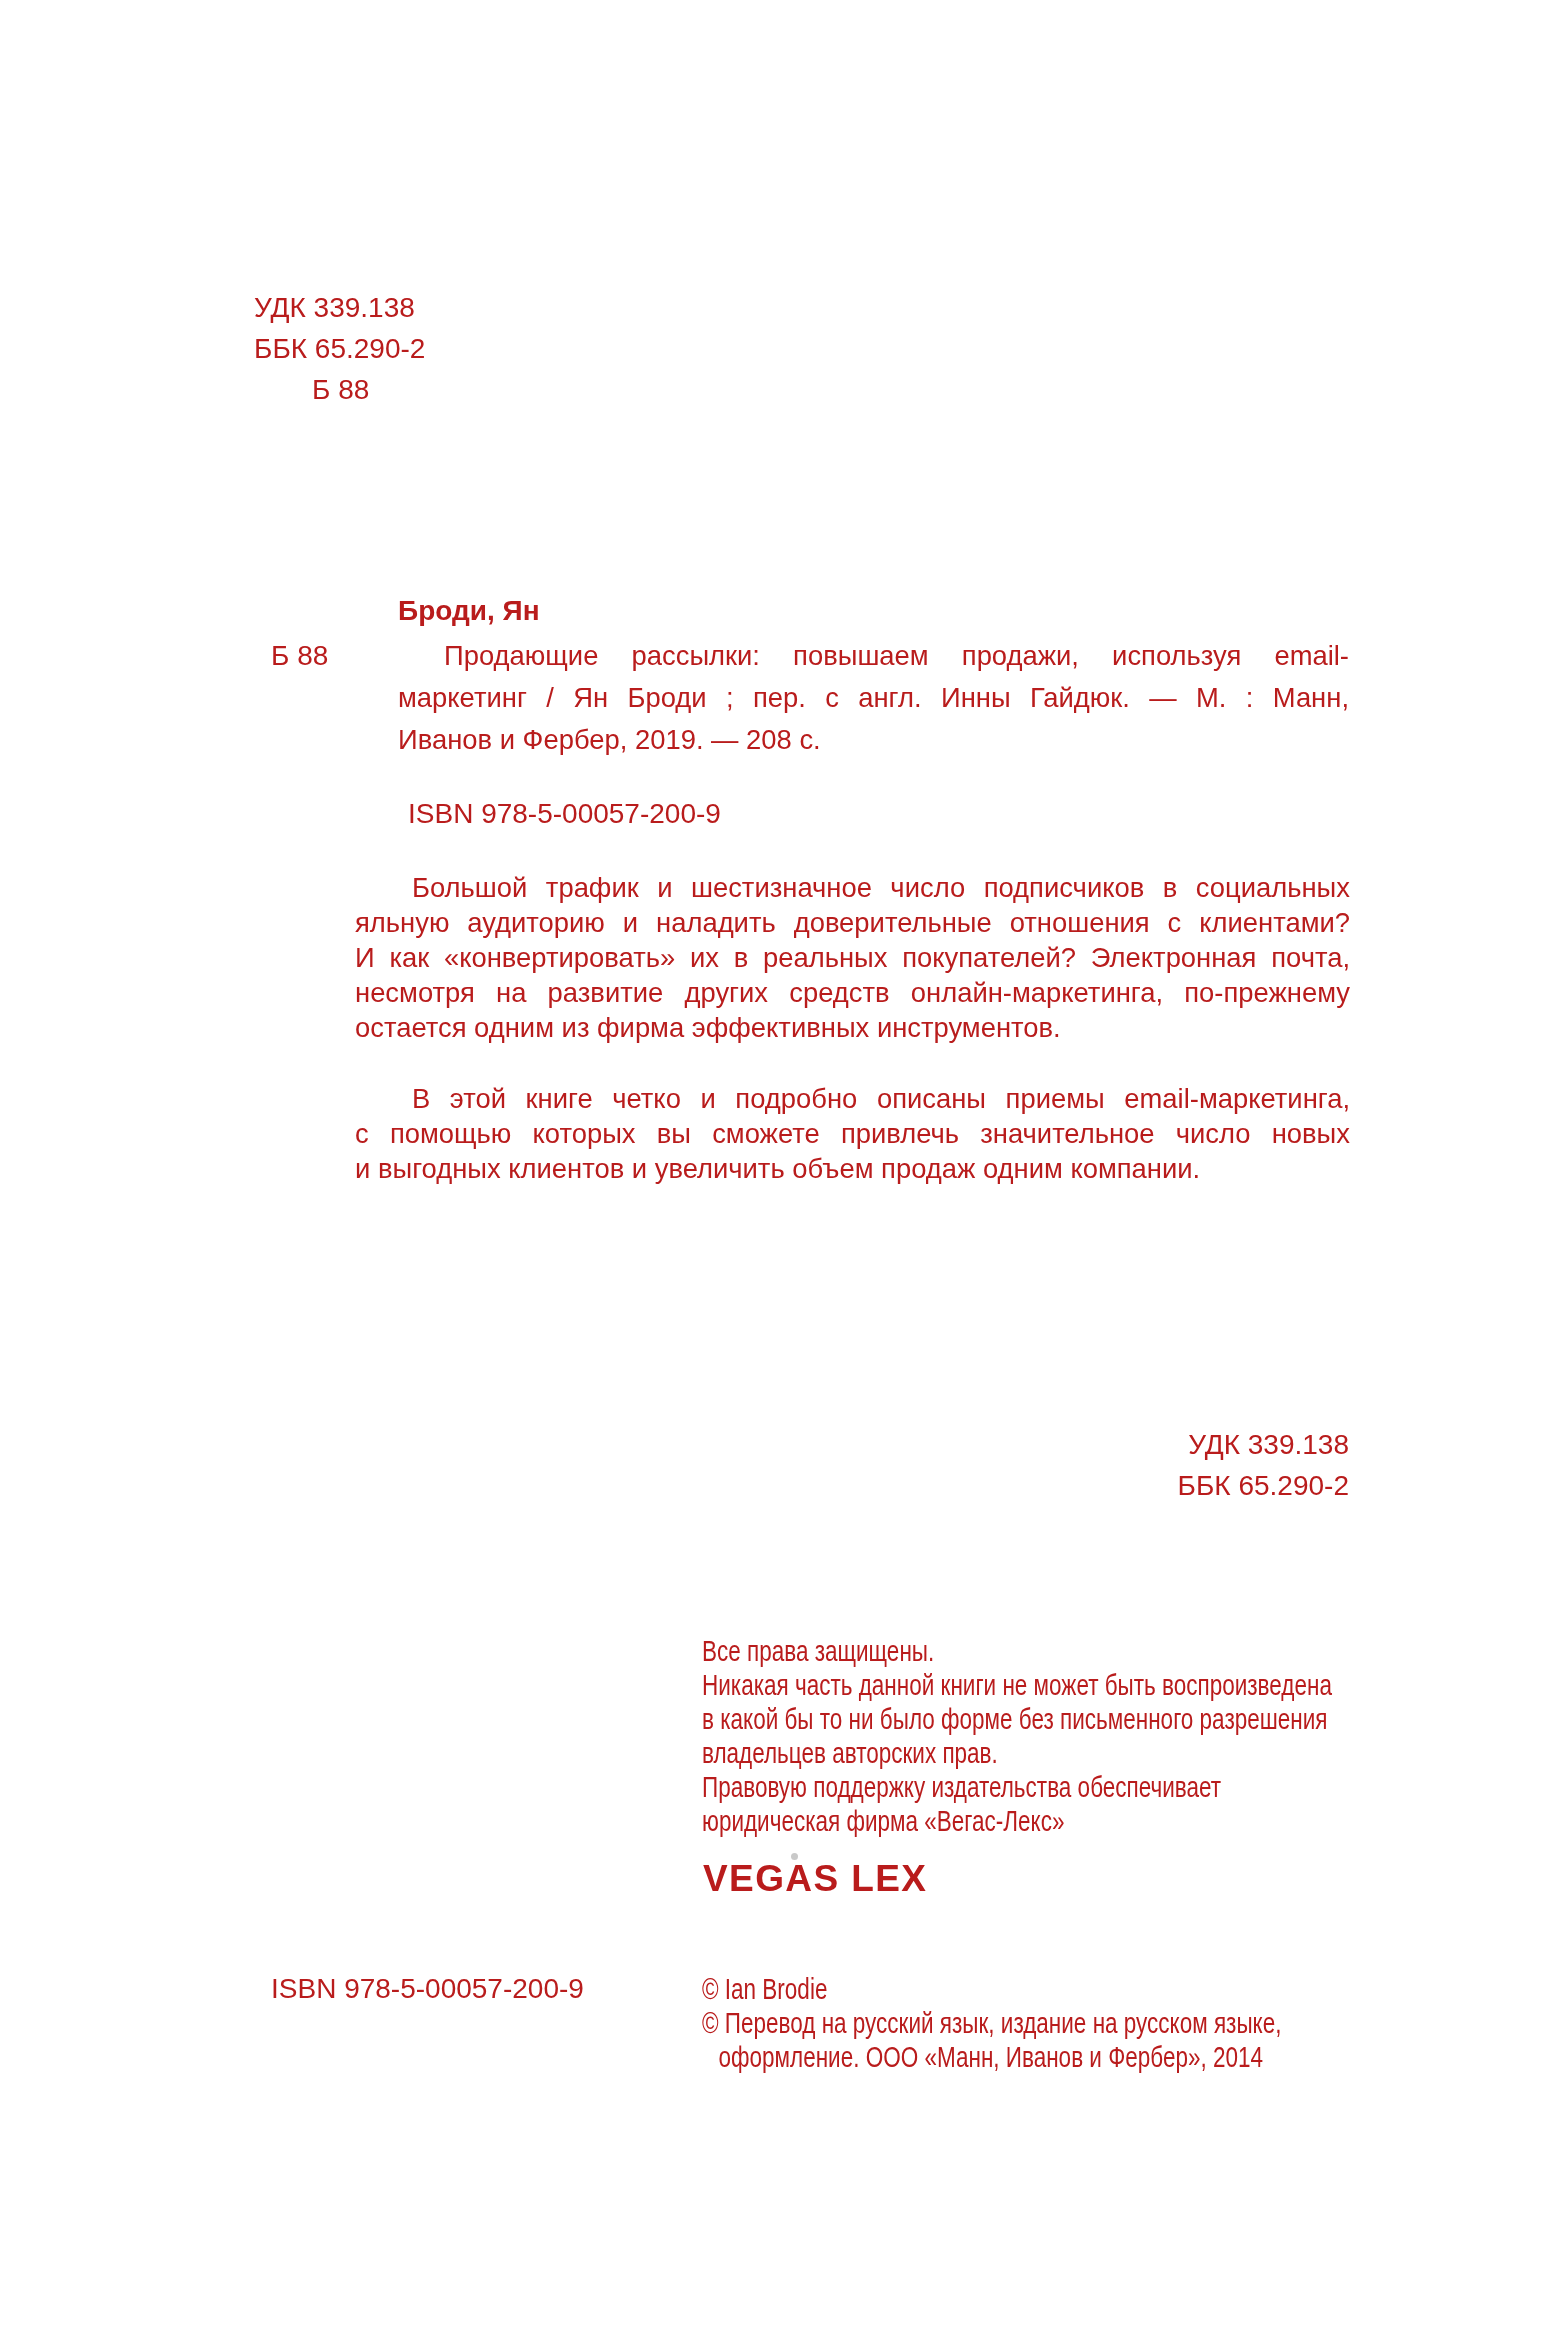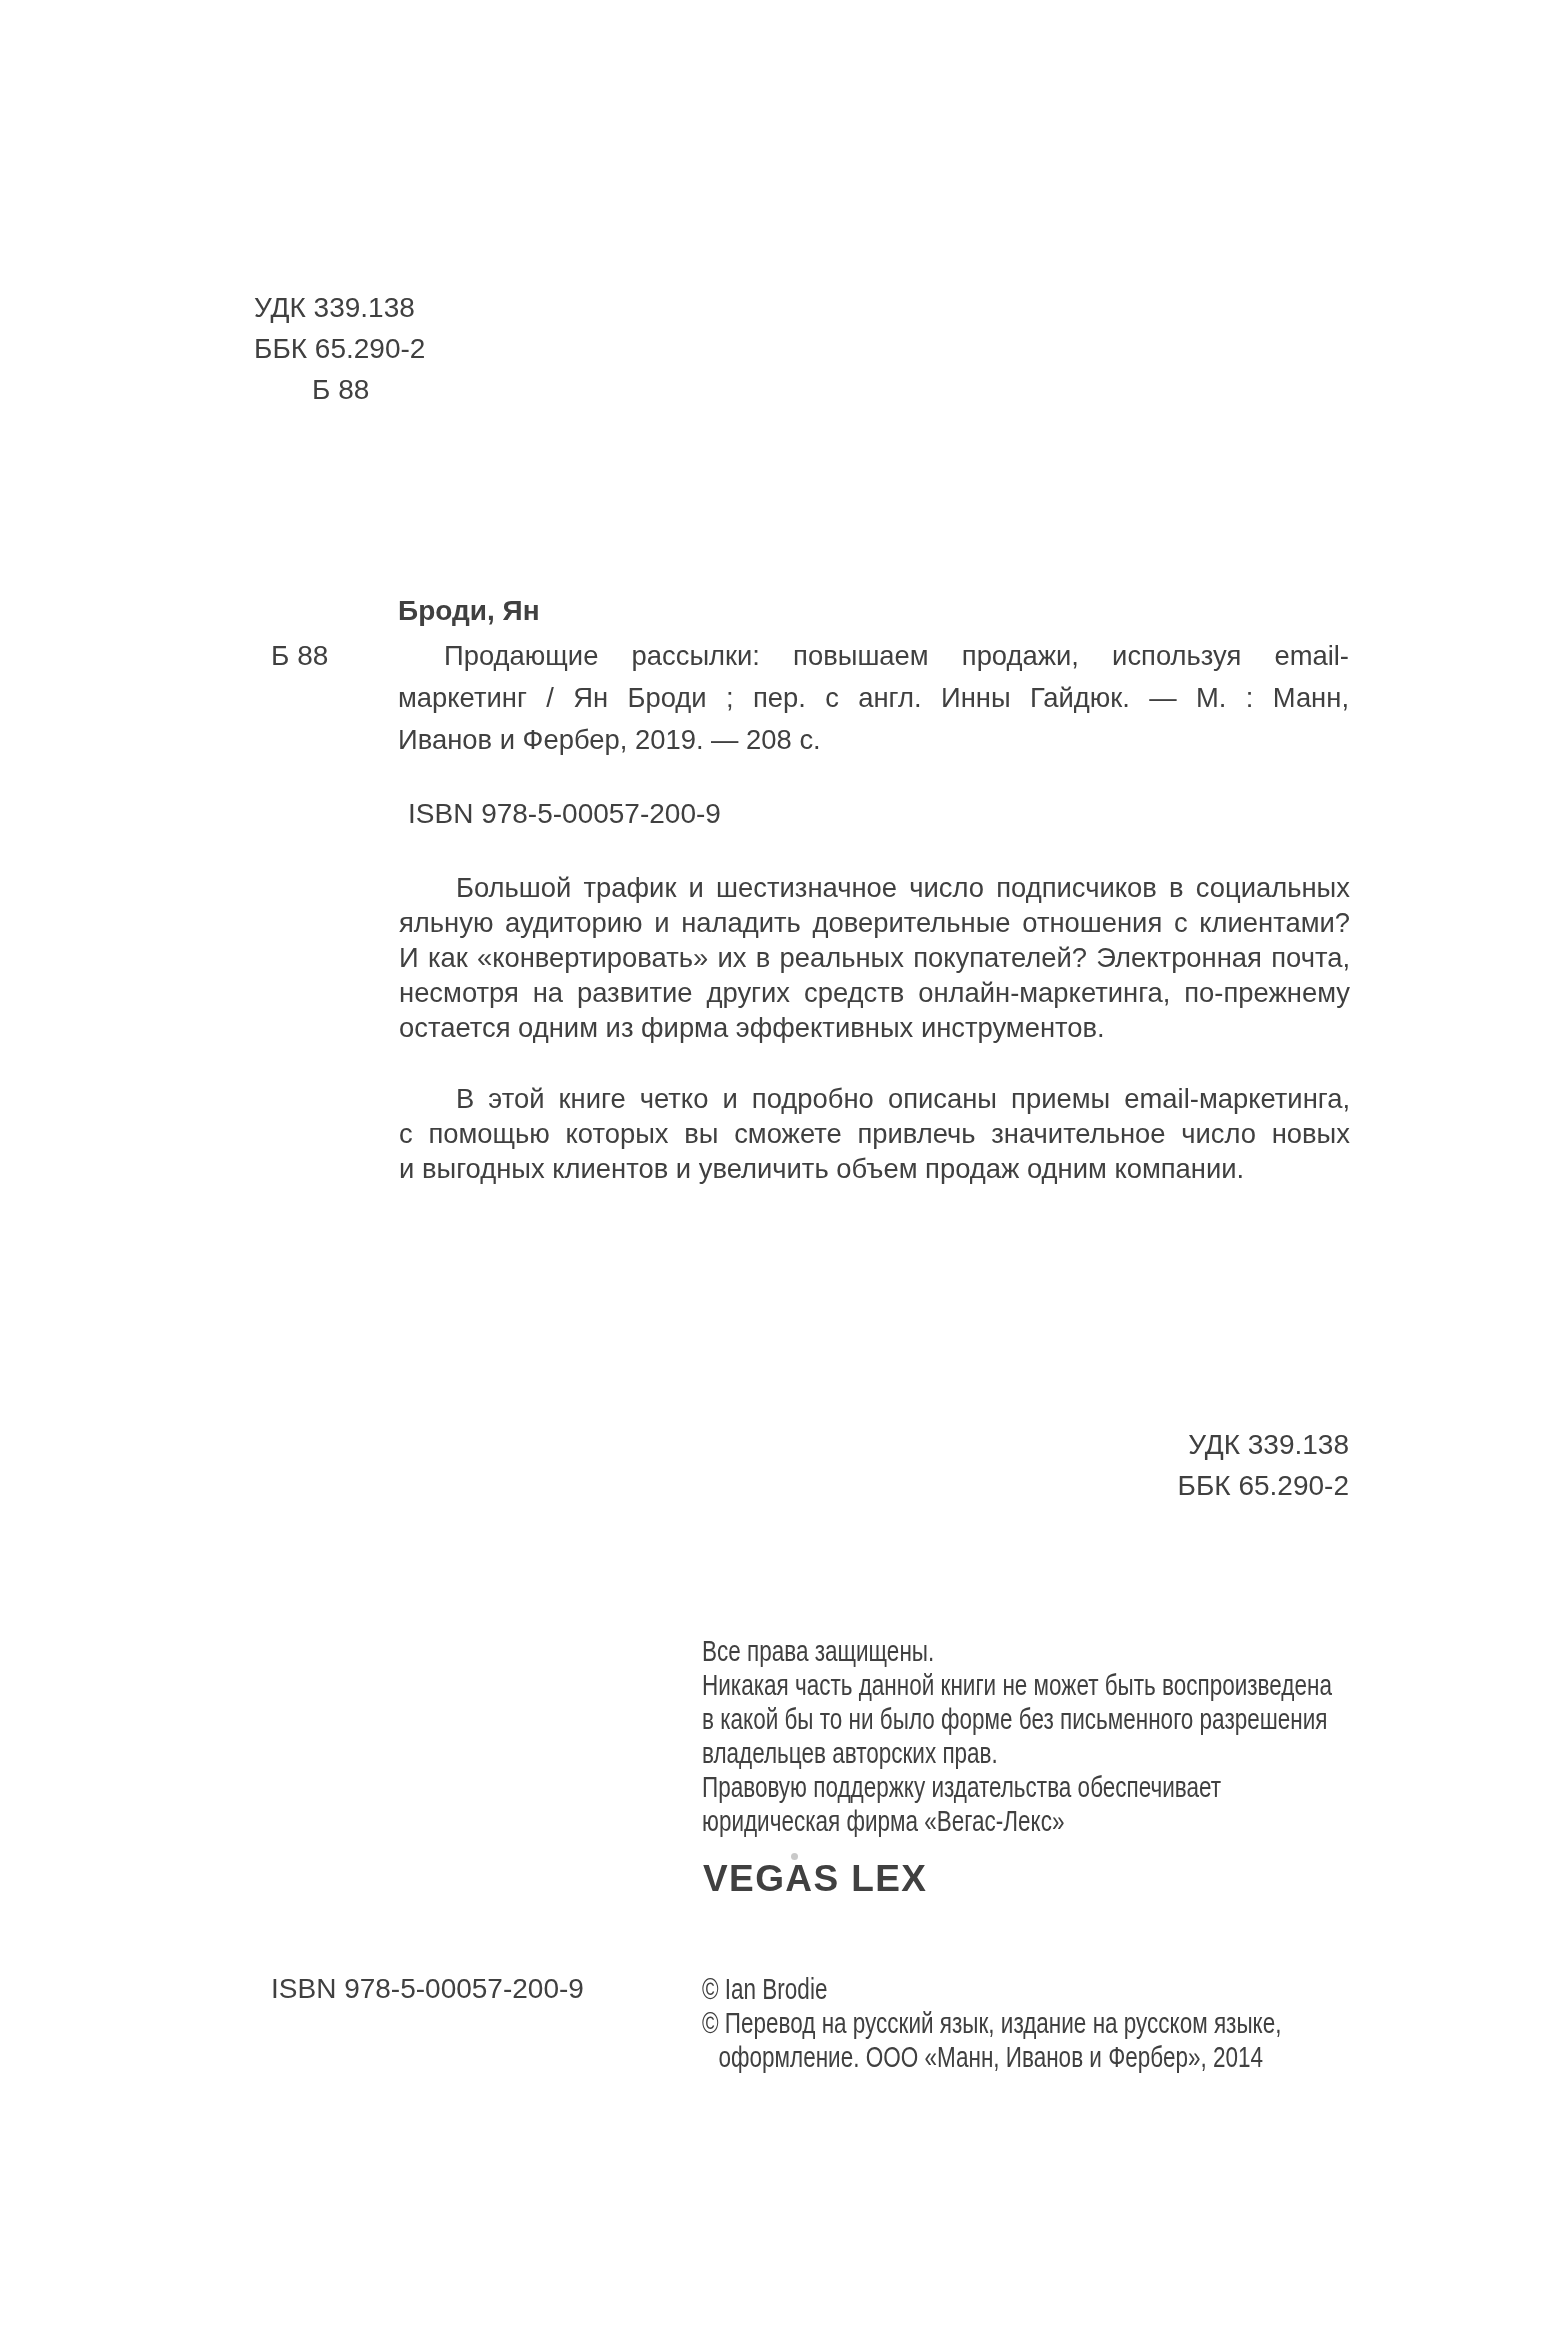--- a/index.html
+++ b/index.html
@@ -5,21 +5,21 @@
   html, body {
     margin: 0;
     padding: 0;
     background: #ffffff;
   }
   .page {
     position: relative;
     width: 1565px;
     height: 2331px;
     background: #ffffff;
-    color: #404040;
+    color: #b91c1c;
     font-family: "Liberation Sans", sans-serif;
     overflow: hidden;
   }
   .abs { position: absolute; }
 
   
   .codes-top {
     left: 254px;
     top: 287px;
     font-size: 28px;
@@ -65,21 +65,21 @@
 
   
   .annot {
     left: 355px;
     width: 995px;
     font-size: 27.4px;
     line-height: 35px;
   }
   .annot-p1 { top: 870px; }
   .annot-p2 { top: 1081px; }
-  .annot .line { text-align: justify; text-align-last: justify; margin-left: 44px; }
+  .annot .line { text-align: justify; text-align-last: justify; }
   .annot .line:first-child { text-indent: 57px; }
   .annot .line:last-child { text-align-last: left; }
 
   
   .codes-right {
     right: 216px;
     top: 1424px;
     font-size: 28px;
     line-height: 41px;
     text-align: right;

